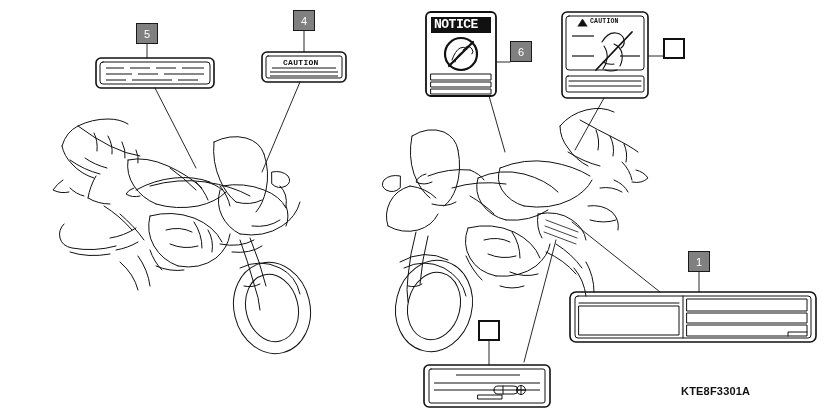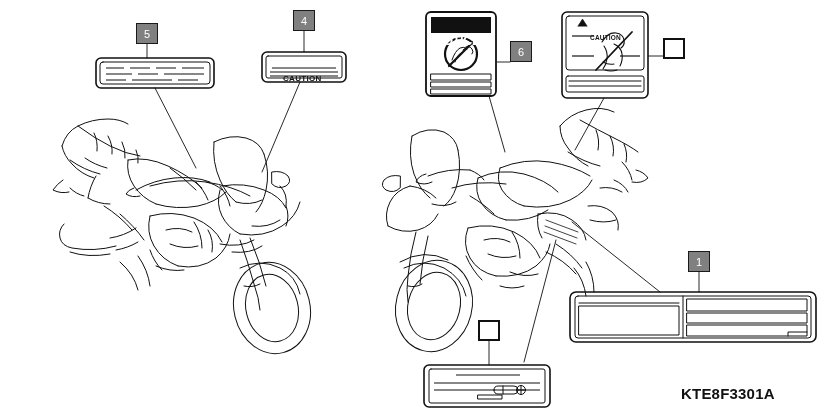--- a/index.html
+++ b/index.html
@@ -37,33 +37,32 @@
     font-family: "Liberation Sans", sans-serif;
     box-sizing: border-box;
   }
   .callout.empty {
     background: #ffffff;
     border: 2px solid #111111;
     color: #ffffff;
   }
   .drawing-no {
     position: absolute;
-    font-size: 15px;
+    font-size: 11px;
     font-weight: bold;
     color: #111111;
     letter-spacing: 0.2px;
     white-space: nowrap;
     padding-left: 33px;
   }
   .label-text {
     position: absolute;
-    font-family: Liberation Sans, sans-serif;
+    font-family: Liberation Mono, monospace;
     color: #111111;
     white-space: nowrap;
-    margin-top: 16px;
   }
   .notice-word {
     font-size: 13px;
     font-weight: bold;
     letter-spacing: -0.5px;
     color: #ffffff;
   }
   .caution-word {
     font-size: 8px;
     font-weight: bold;

